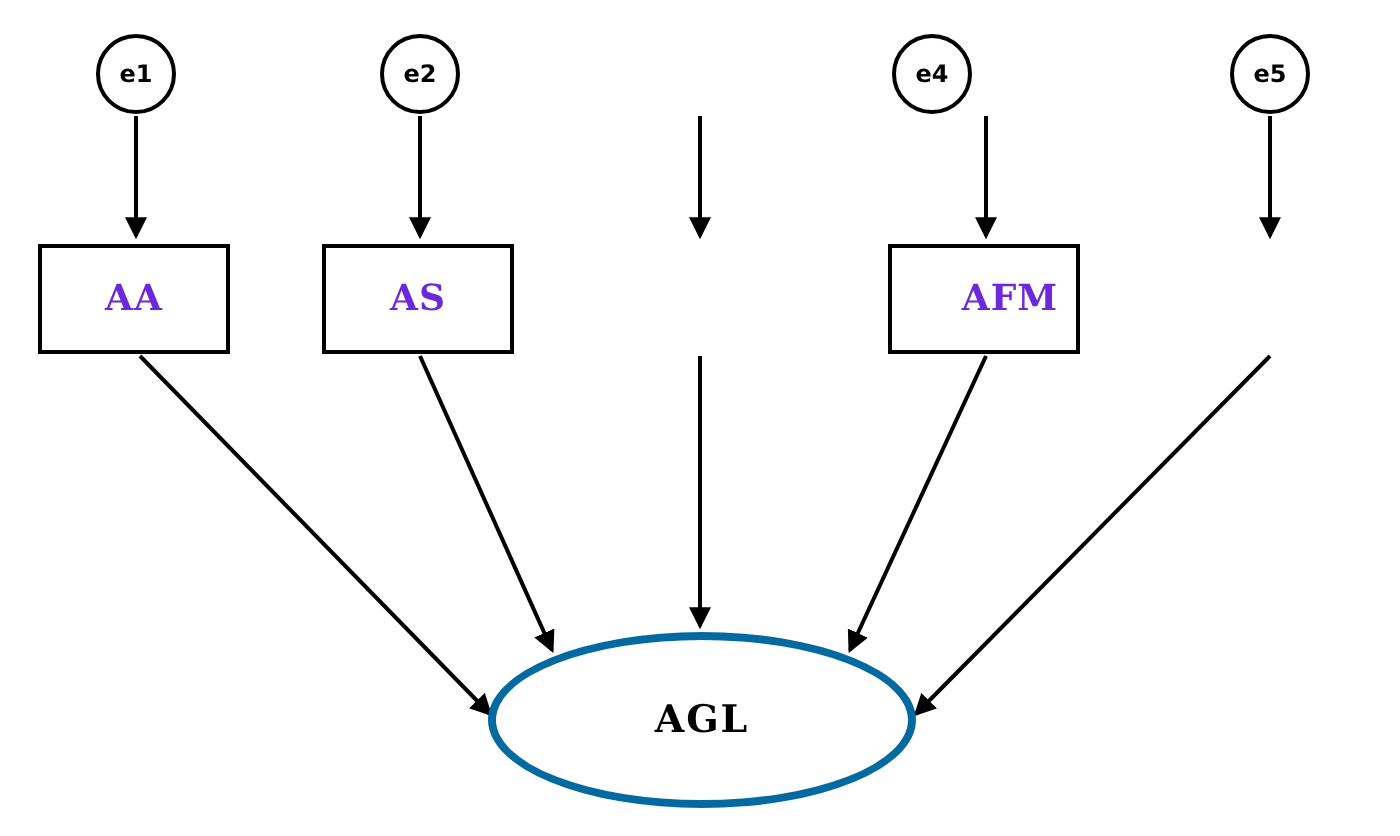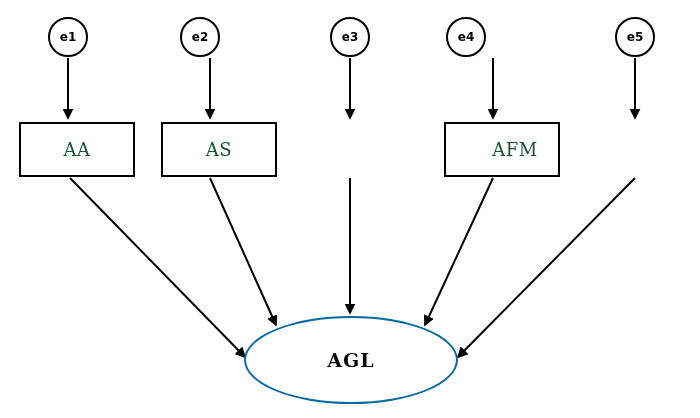--- a/index.html
+++ b/index.html
@@ -22,39 +22,39 @@
   .error-circle {
     width: 40px; height: 40px;
     border: 2px solid #000000;
     border-radius: 50%;
     font-family: "DejaVu Sans", "Liberation Sans", sans-serif;
     font-weight: bold;
     font-size: 12px;
     color: #000000;
   }
   .obs-box {
-    width: 116px; height: 55px;
+    width: 96px; height: 55px;
     border: 2px solid #000000;
-    font-weight: normal;
+    font-weight: bold;
     font-size: 18px;
     letter-spacing: 0.5px;
-    color: #14532d;
+    color: #6d28d9;
   }
   .latent-ellipse {
     width: 214px; height: 88px;
-    border: 2px solid #0369a1;
+    border: 4px solid #0369a1;
     border-radius: 50%;
     font-weight: bold;
     font-size: 19px;
     letter-spacing: 1px;
     color: #000000;
   }
   
   #c-e1 { left: 48px;  top: 17px; }
-  #c-e2 { left: 180px; top: 17px; }
+  #c-e2 { left: 190px; top: 17px; }
   #c-e3 { left: 330px; top: 17px; }
   #c-e4 { left: 446px; top: 17px; }
   #c-e5 { left: 615px; top: 17px; }
   #b-aa  { left: 19px;  top: 122px; }
   #b-as  { left: 161px; top: 122px; }
   #b-ae  { left: 302px; top: 122px; }
   #b-afm { left: 444px; top: 122px; padding-left: 26px; }
   #b-af  { left: 587px; top: 122px; }
   #latent { left: 244px; top: 316px; }
 </style>
@@ -78,21 +78,20 @@
 
     <line class="edge" x1="70" y1="178" x2="245" y2="357" marker-end="url(#arrowhead)"></line>
     <line class="edge" x1="210" y1="178" x2="276" y2="325" marker-end="url(#arrowhead)"></line>
     <line class="edge" x1="350" y1="178" x2="350" y2="313" marker-end="url(#arrowhead)"></line>
     <line class="edge" x1="493" y1="178" x2="425" y2="325" marker-end="url(#arrowhead)"></line>
     <line class="edge" x1="635" y1="178" x2="458" y2="357" marker-end="url(#arrowhead)"></line>
   </svg>
 
   <div id="c-e1" class="node error-circle">e1</div>
   <div id="c-e2" class="node error-circle">e2</div>
-  <div id="c-e3" class="node error-circle">e3</div>
   <div id="c-e4" class="node error-circle">e4</div>
   <div id="c-e5" class="node error-circle">e5</div>
 
   <div id="b-aa" class="node obs-box">AA</div>
   <div id="b-as" class="node obs-box">AS</div>
   <div id="b-afm" class="node obs-box">AFM</div>
 
   <div id="latent" class="node latent-ellipse">AGL</div>
 
 </div>

